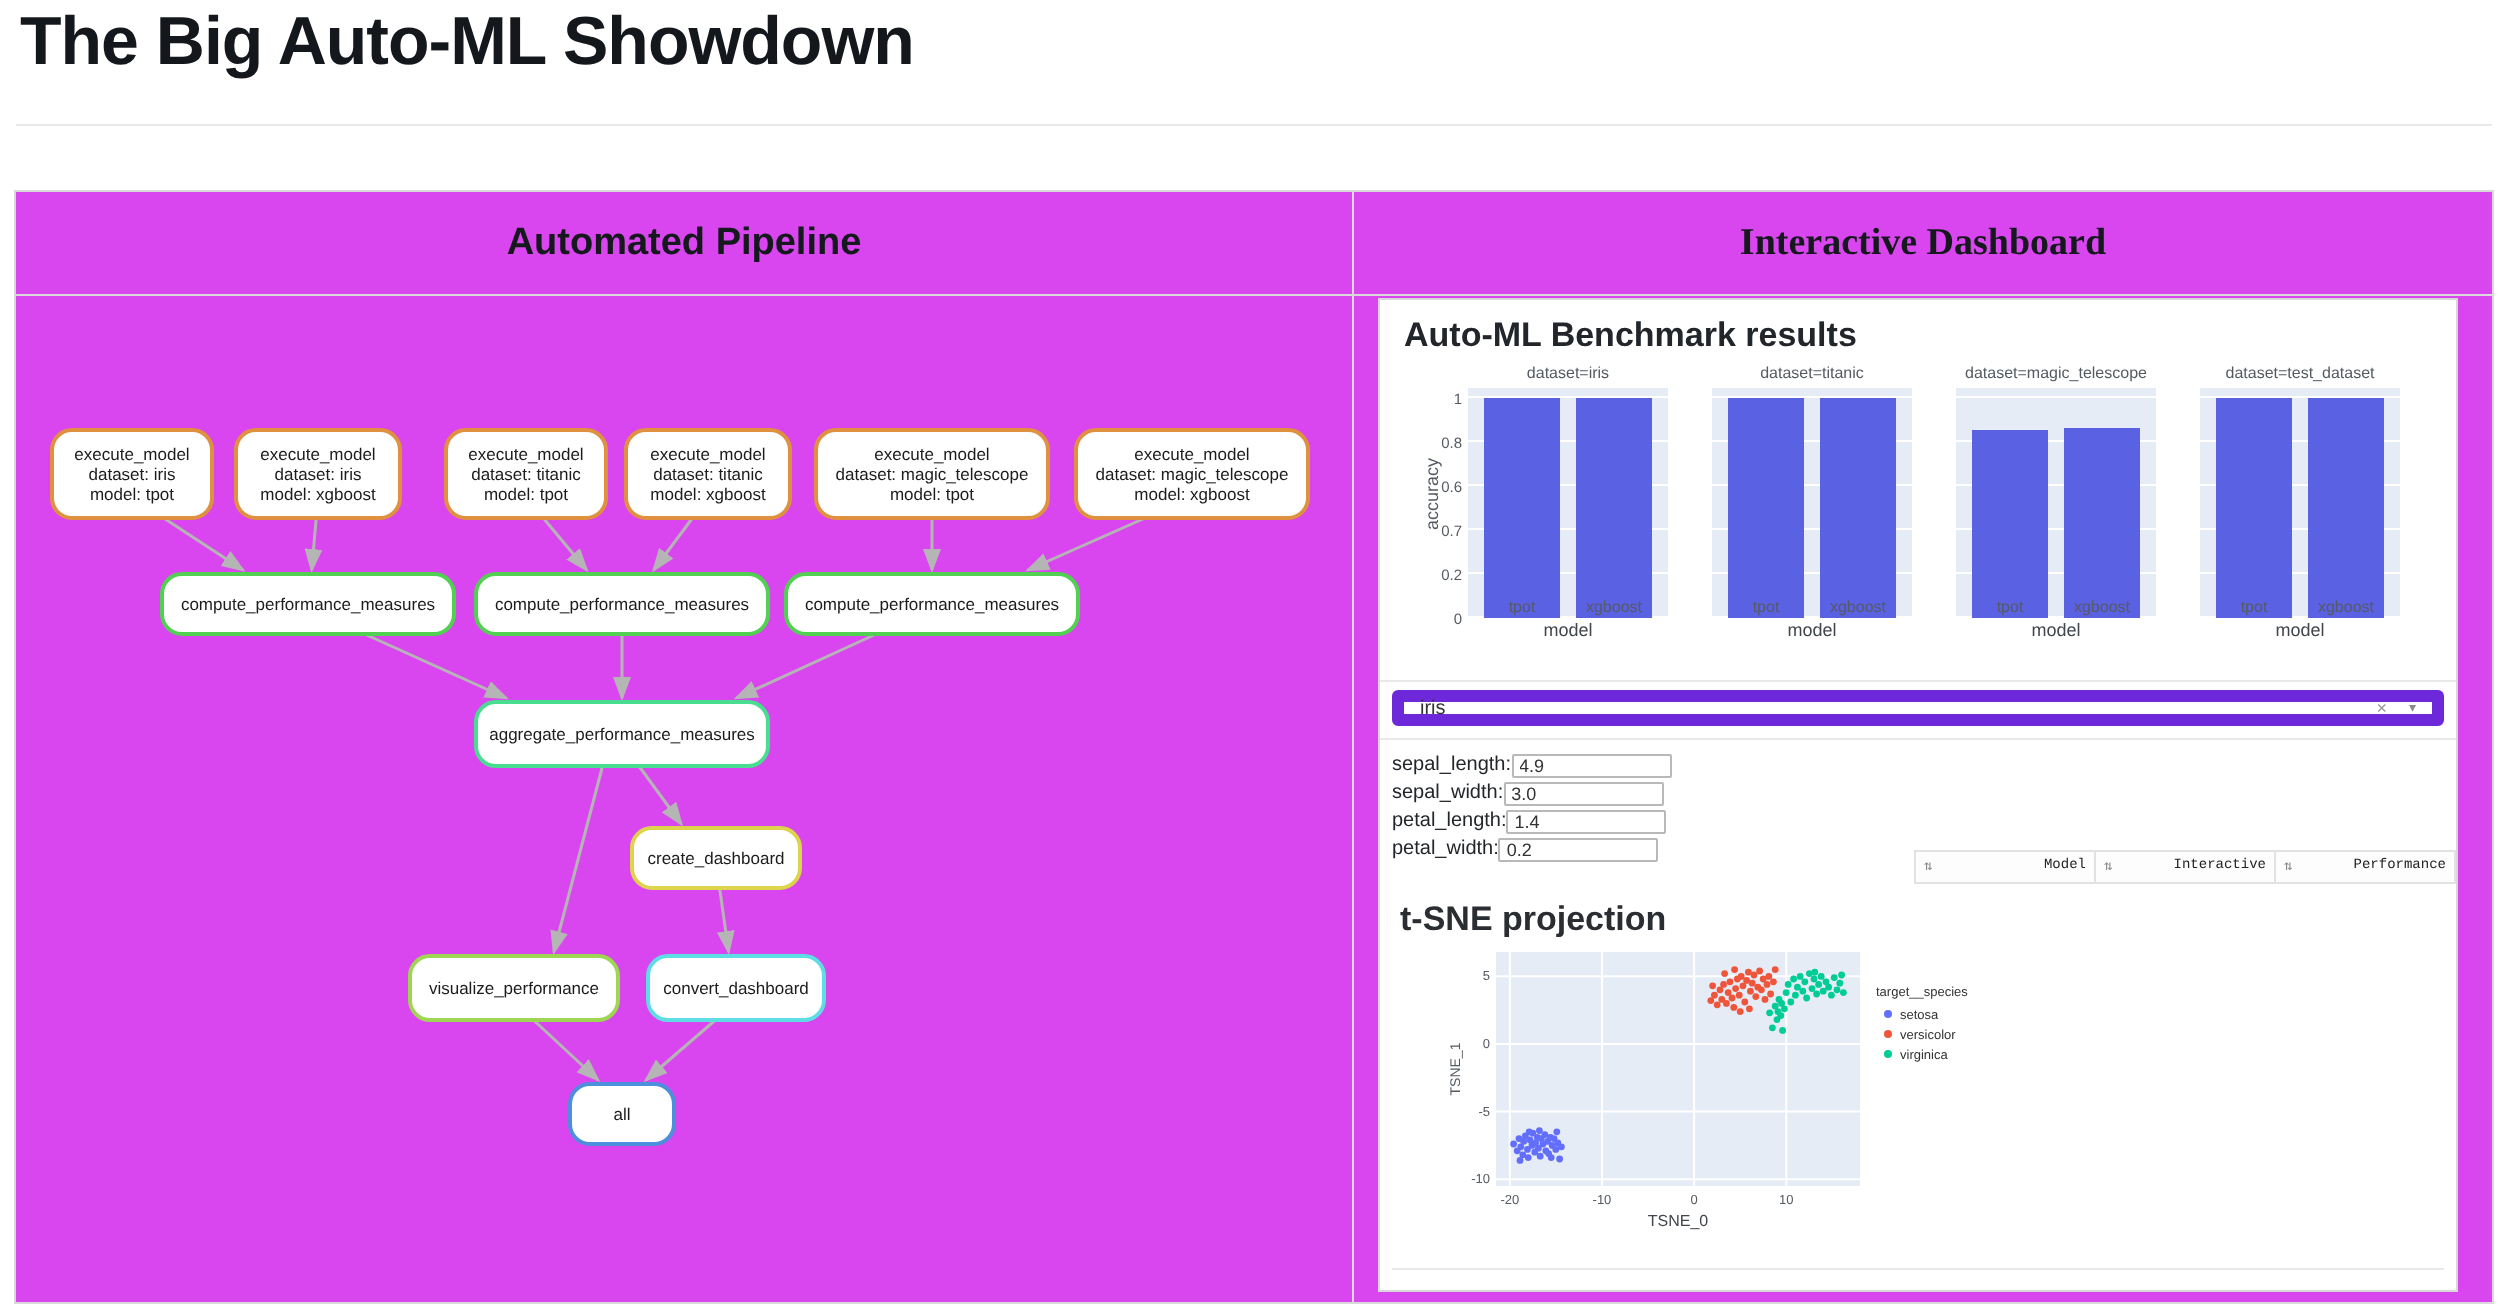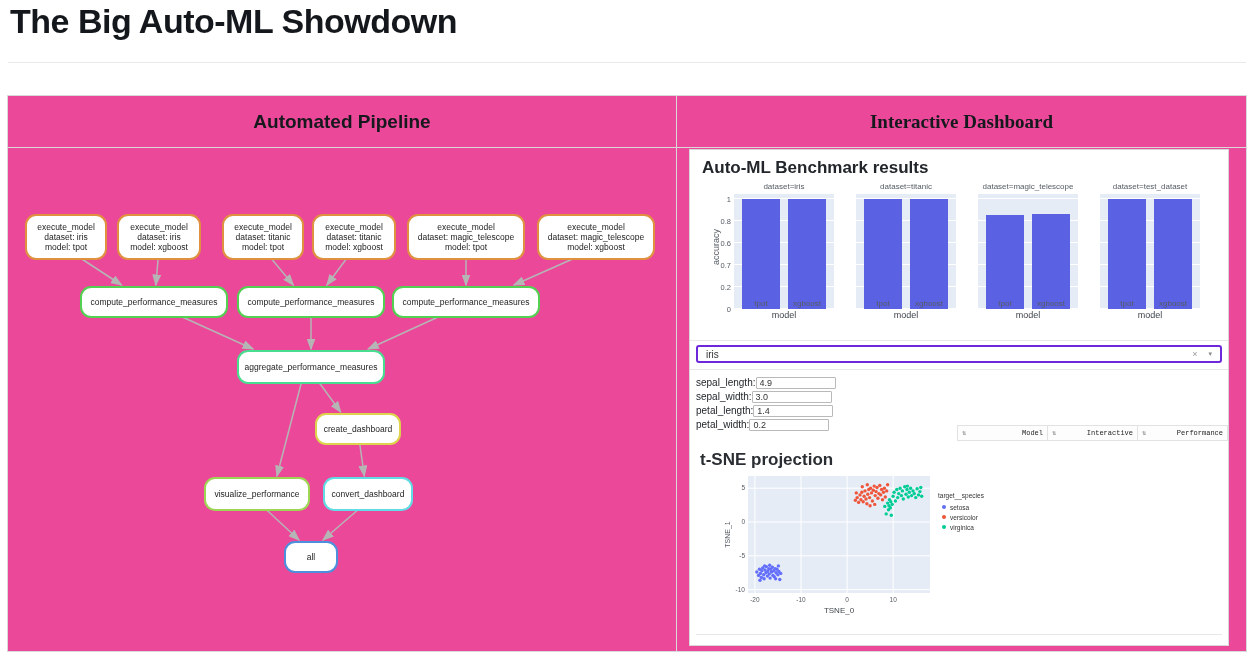--- a/index.html
+++ b/index.html
@@ -1,21 +1,21 @@
 <!DOCTYPE html>
 <html><head>
 <meta charset="utf-8">
 <style>
   * { margin:0; padding:0; box-sizing:border-box; }
   html,body { width:1254px; height:658px; background:#fff; font-family:"Liberation Sans", sans-serif; color:#202327; overflow:hidden; }
 
   .page-title { position:absolute; left:10px; top:2px; font-size:34px; font-weight:800; letter-spacing:-0.5px; color:#14171b; }
   .page-hr { position:absolute; left:8px; right:8px; top:62px; border-top:1px solid #e9e9e9; }
 
-  .panel { position:absolute; left:7px; top:95px; width:1240px; height:557px; border:1px solid #d9d9d9; background:#ec4899; }
+  .panel { position:absolute; left:7px; top:95px; width:1240px; height:557px; border:1px solid #d9d9d9; background:#d946ef; }
   .panel-header { display:flex; height:52px; border-bottom:1px solid #d9d9d9; }
   .panel-header .hcell { line-height:51px; text-align:center; font-size:19px; font-weight:700; color:#15181c; }
   .hcell.left { width:669px; border-right:1px solid #d9d9d9; }
   .hcell.right { flex:1;font-family:Liberation Serif, serif; }
   .panel-body { display:flex; height:504px; }
   .bcell-left { width:669px; border-right:1px solid #d9d9d9; position:relative; }
   .bcell-right { flex:1; position:relative; }
 
   #dag-svg { display:block; }
 
@@ -33,21 +33,21 @@
   .gridline { position:absolute; left:0; right:0; height:1px; }
   .bar { position:absolute; bottom:0; width:38px; }
   .xtick { position:absolute; transform:translateX(-50%); font-size:8px; color:#555b63; top:117px; }
   .facet-xlabel { position:absolute; width:100%; text-align:center; top:128px; font-size:9px; color:#41464c; }
 
   .divider { border-top:1px solid #e8e8e8; margin:0; }
   .divider.d1 { margin-top:6px; }
 
   .select-section { padding:4px 6px 6px; }
   .select-label { font-size:10.5px; color:#22262b; margin:1px 0 3px 1px; }
-  .dropdown { height:18px; border:2px solid #6d28d9; border-radius:3px; display:flex; align-items:center; padding:0 8px; background:#fff; }
+  .dropdown { height:18px; border:6px solid #6d28d9; border-radius:3px; display:flex; align-items:center; padding:0 8px; background:#fff; }
   .dropdown-value { flex:1; font-size:10px; color:#333; }
   .dropdown-clear { font-size:9px; color:#999; margin-right:11px; cursor:pointer; }
   .dropdown-caret { font-size:7px; color:#8a8a8a; cursor:pointer; }
 
   .features-section { position:relative; height:72px; padding:6px 6px 0; }
   .feature-row { height:13px; margin-bottom:1px; display:flex; align-items:center; }
   .feature-label { font-size:10px; color:#22262b; }
   .feature-input { width:80px; height:12px; border:1px solid #b9b9b9; border-radius:1px; font-size:9px; color:#333; padding:0 3px; font-family:"Liberation Sans", sans-serif; }
 
   .results-table { position:absolute; top:55px; right:0; border-collapse:collapse; }

